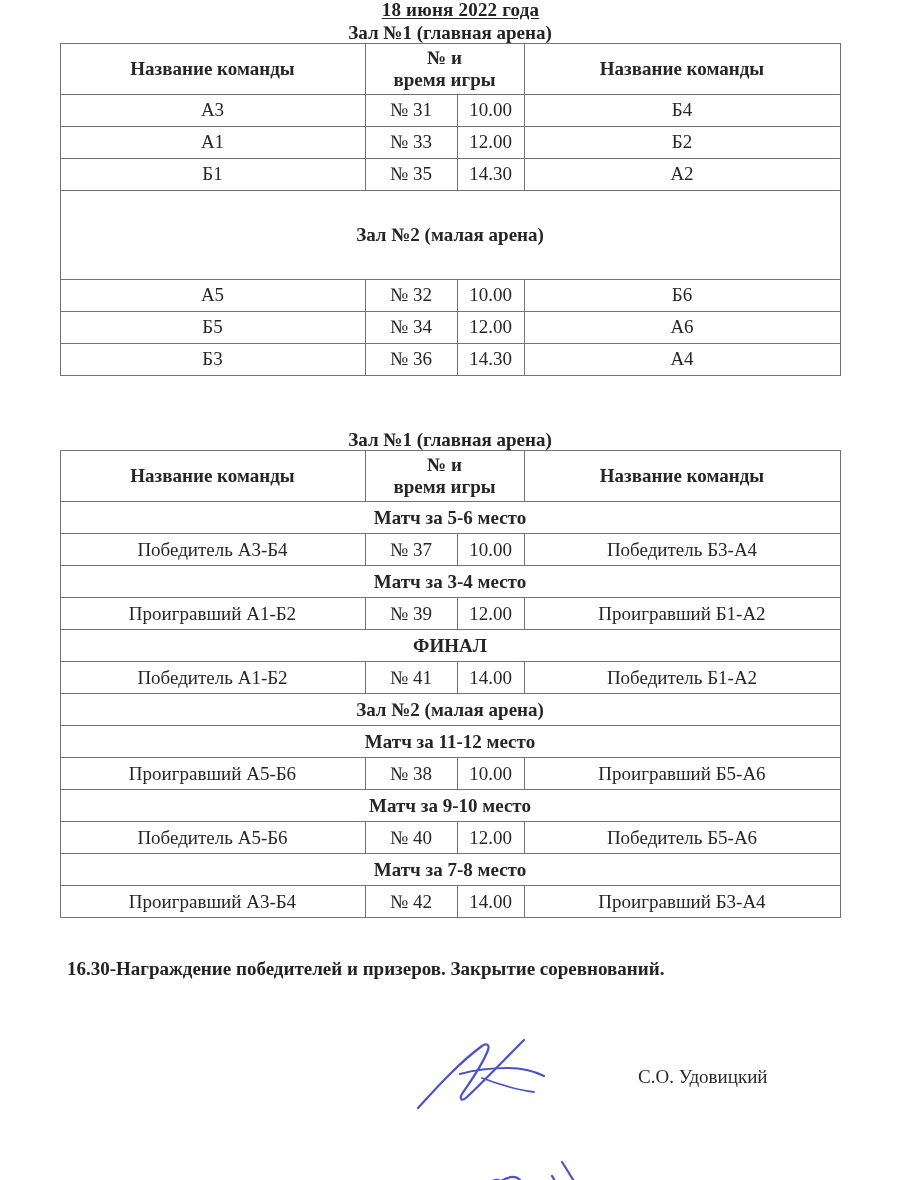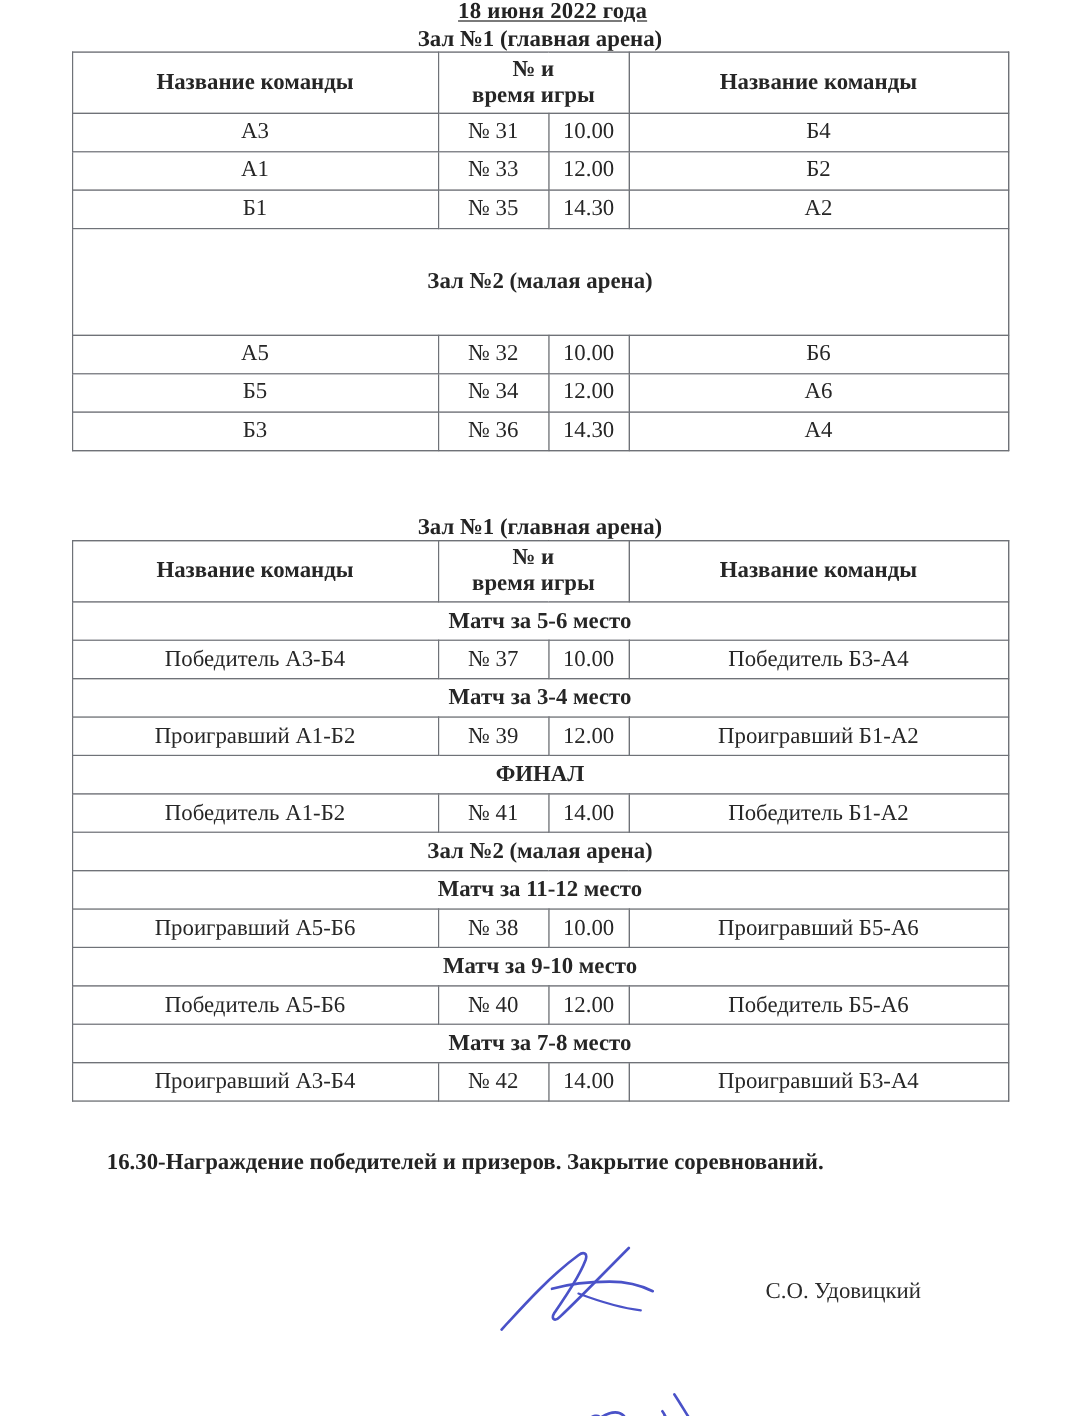--- a/index.html
+++ b/index.html
@@ -95,21 +95,21 @@
 
   
   .block-gap { height: 52px; }
 
   
   .award-note {
     font-weight: bold;
     font-size: 19px;
     color: #232323;
     margin: 40px 0 0 0;
-    padding-left: 89px;
+    padding-left: 67px;
   }
 
   
   .sig-block { margin-top: 60px; padding-left: 62px; }
   .sig-row {
     position: relative;
     height: 74px;
     font-size: 19px;
     color: #2a2a2a;
   }

